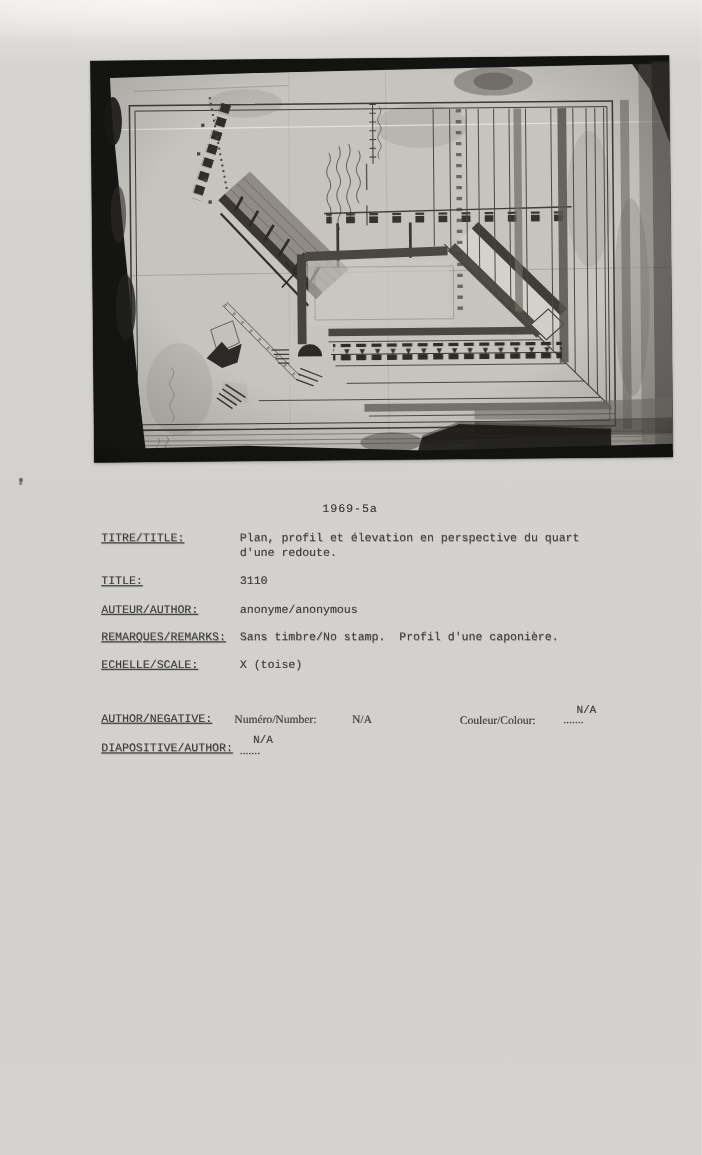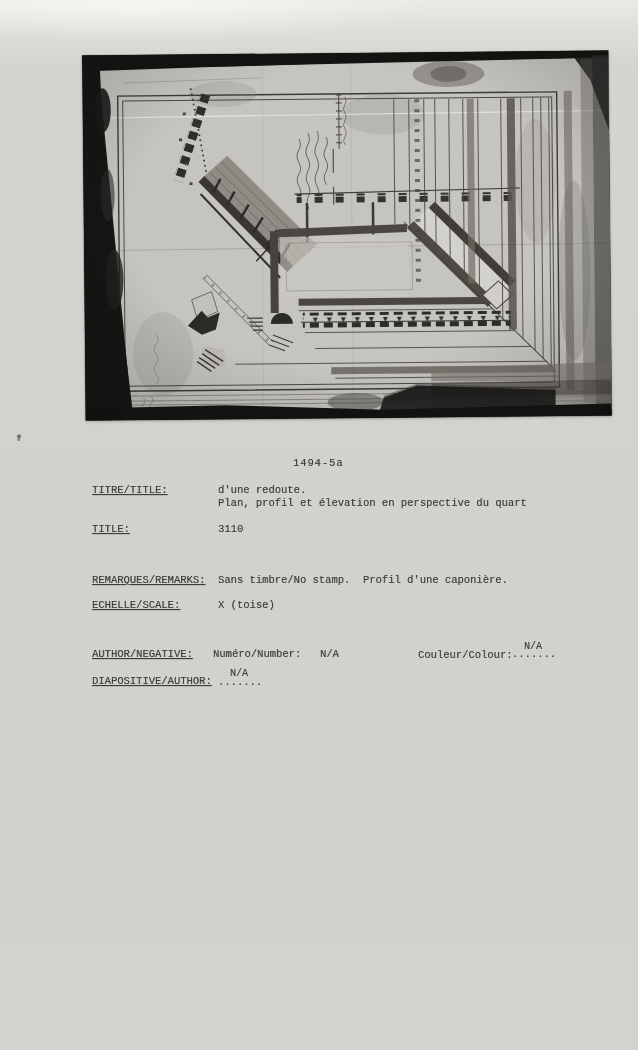--- a/index.html
+++ b/index.html
@@ -25,21 +25,21 @@
   .typed{
     position:absolute;left:92px;top:455px;width:510px;height:250px;
     font-size:10.5px;line-height:13px;color:#3e3d3a;
     text-shadow:0.35px 0.35px 0.45px rgba(62,61,58,.45);
   }
   .heading{position:absolute;left:201px;top:2px;letter-spacing:0.9px;}
   .row{position:absolute;left:0;width:510px;}
   .lbl{display:inline-block;width:126px;white-space:pre;vertical-align:top;text-decoration:underline;}
   .val{display:inline-block;white-space:pre;vertical-align:top;}
   .vline{display:block;white-space:pre;}
-  .abs{position:absolute;white-space:pre;}
+  .abs{position:absolute;white-space:pre;font-family:Liberation Serif, serif;}
   .sup{position:absolute;white-space:pre;font-size:10px;}
 </style>
 </head>
 <body>
 
 <div class="photo">
 <svg viewBox="0 0 526 366" preserveAspectRatio="none">
   <defs>
     <pattern id="merB" width="14" height="15" patternUnits="userSpaceOnUse">
       <rect x="1" y="0" width="9" height="8" fill="#2e2c29"></rect>
@@ -226,30 +226,33 @@
   </g>
 
   <rect x="0" y="0" width="526" height="366" fill="url(#vig)"></rect>
 </svg>
 </div>
 
 <div class="speck"></div>
 
 <div class="typed">
 
-  <div class="heading">1494-5a</div>
+  <div class="heading">1969-5a</div>
 
   <div class="row" style="top:29px">
-    <span class="lbl">TITRE/TITLE:</span><span class="val"><span class="vline">d'une redoute.</span><span class="vline">Plan, profil et élevation en perspective du quart</span></span>
+    <span class="lbl">TITRE/TITLE:</span><span class="val"><span class="vline">Plan, profil et élevation en perspective du quart</span><span class="vline">d'une redoute.</span></span>
   </div>
 
   <div class="row" style="top:68px">
     <span class="lbl">TITLE:</span><span class="val">3110</span>
   </div>
 
+  <div class="row" style="top:94px">
+    <span class="lbl">AUTEUR/AUTHOR:</span><span class="val">anonyme/anonymous</span>
+  </div>
 
   <div class="row" style="top:144px">
     <span class="lbl">ECHELLE/SCALE:</span><span class="val">X (toise)</span>
   </div>
 
   <div class="row" style="top:119px">
     <span class="lbl">REMARQUES/REMARKS:</span><span class="val">Sans timbre/No stamp.  Profil d'une caponière.</span>
   </div>
 
 

